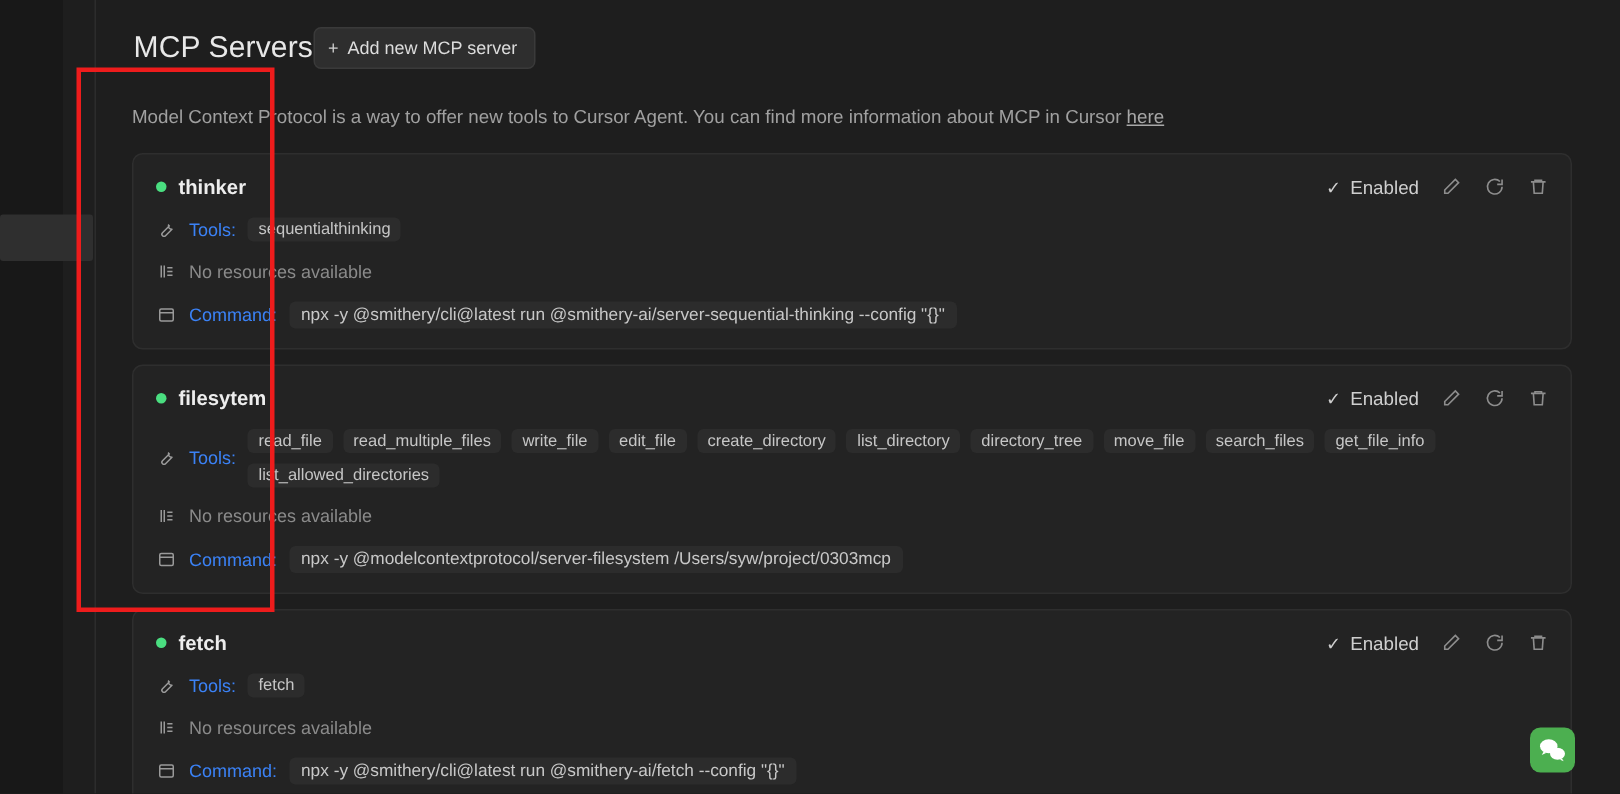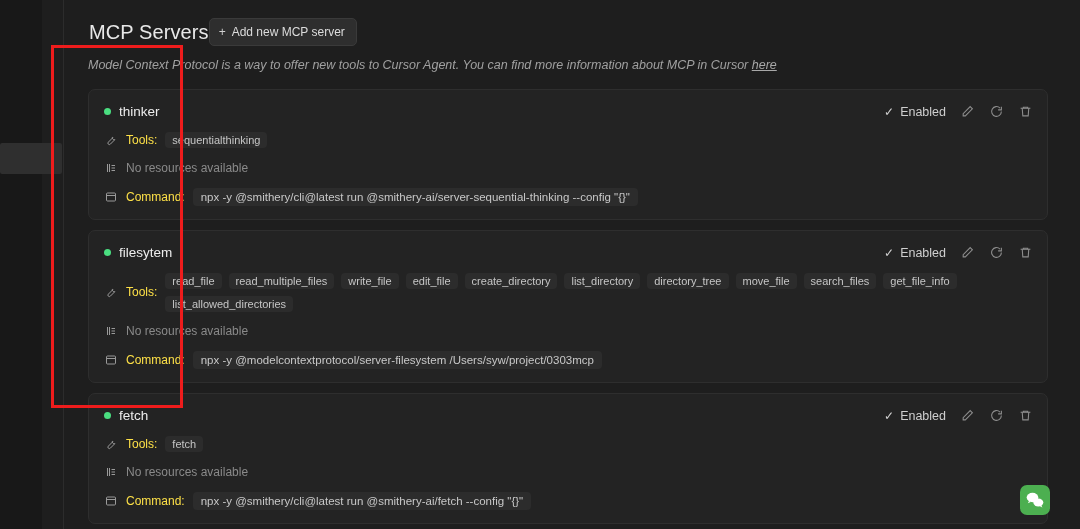--- a/index.html
+++ b/index.html
@@ -49,22 +49,22 @@
   }
   .add-btn {
     display: inline-flex; align-items: center; gap: 6px;
     background: #2e2e2e; border: 1px solid #3a3a3a; border-radius: 5px;
     color: #dcdcdc; font-size: 12px; padding: 6px 11px 6px 9px;
     cursor: pointer;
   }
   .add-btn .plus { font-size: 12px; color: #cfcfcf; line-height: 1; }
 
   .desc {
-    margin-top: 10px;
-    font-size: 12.5px; color: #a0a0a0; line-height: 1.5; font-style: italic;
+    margin-top: 23px;
+    font-size: 12.5px; color: #a0a0a0; line-height: 1.5;
   }
   .desc a { color: #a8a8a8; text-decoration: underline; }
 
   .servers { margin-top: 14px; }
 
   .card {
     background: #232323;
     border: 1px solid #2e2e2e;
     border-radius: 7px;
     margin-bottom: 10px;
@@ -73,21 +73,21 @@
 
   .card-head {
     display: flex; align-items: center; justify-content: space-between;
     height: 18px;
   }
   .card-name-wrap { display: flex; align-items: center; gap: 8px; }
   .dot {
     width: 7px; height: 7px; border-radius: 50%;
     background: #4ade80; display: inline-block;
   }
-  .card-name { font-size: 13.5px; color: #ededed; font-weight: 400; }
+  .card-name { font-size: 13.5px; color: #ededed; font-weight: 700; }
 
   .card-actions { display: flex; align-items: center; gap: 14px; }
   .enabled {
     display: inline-flex; align-items: center; gap: 6px;
     color: #cfcfcf; font-size: 12.5px;
   }
   .check { color: #cfcfcf; font-size: 12px; }
   .ico {
     width: 15px; height: 15px; color: #8d8d8d;
     display: inline-flex; align-items: center; justify-content: center;
@@ -98,21 +98,21 @@
   .row {
     display: flex; align-items: center; gap: 8px;
     margin-top: 11px;
     min-height: 17px;
   }
   .row-ico {
     width: 14px; height: 14px; flex: 0 0 14px;
     color: #9a9a9a; display: inline-flex; align-items: center; justify-content: center;
   }
   .row-ico svg { width: 12px; height: 12px; display: block; }
-  .row-label { font-size: 12px; color: #fde047; }
+  .row-label { font-size: 12px; color: #3b82f6; }
   .row-label.muted { color: #8a8a8a; }
 
   .tags { display: flex; flex-wrap: wrap; gap: 7px; align-items: center; }
   .tag {
     background: #2c2c2c; border-radius: 4px;
     font-size: 11px; color: #c6c6c6;
     padding: 2px 7px; white-space: nowrap;
   }
   .cmd {
     background: #2c2c2c; border-radius: 4px;

